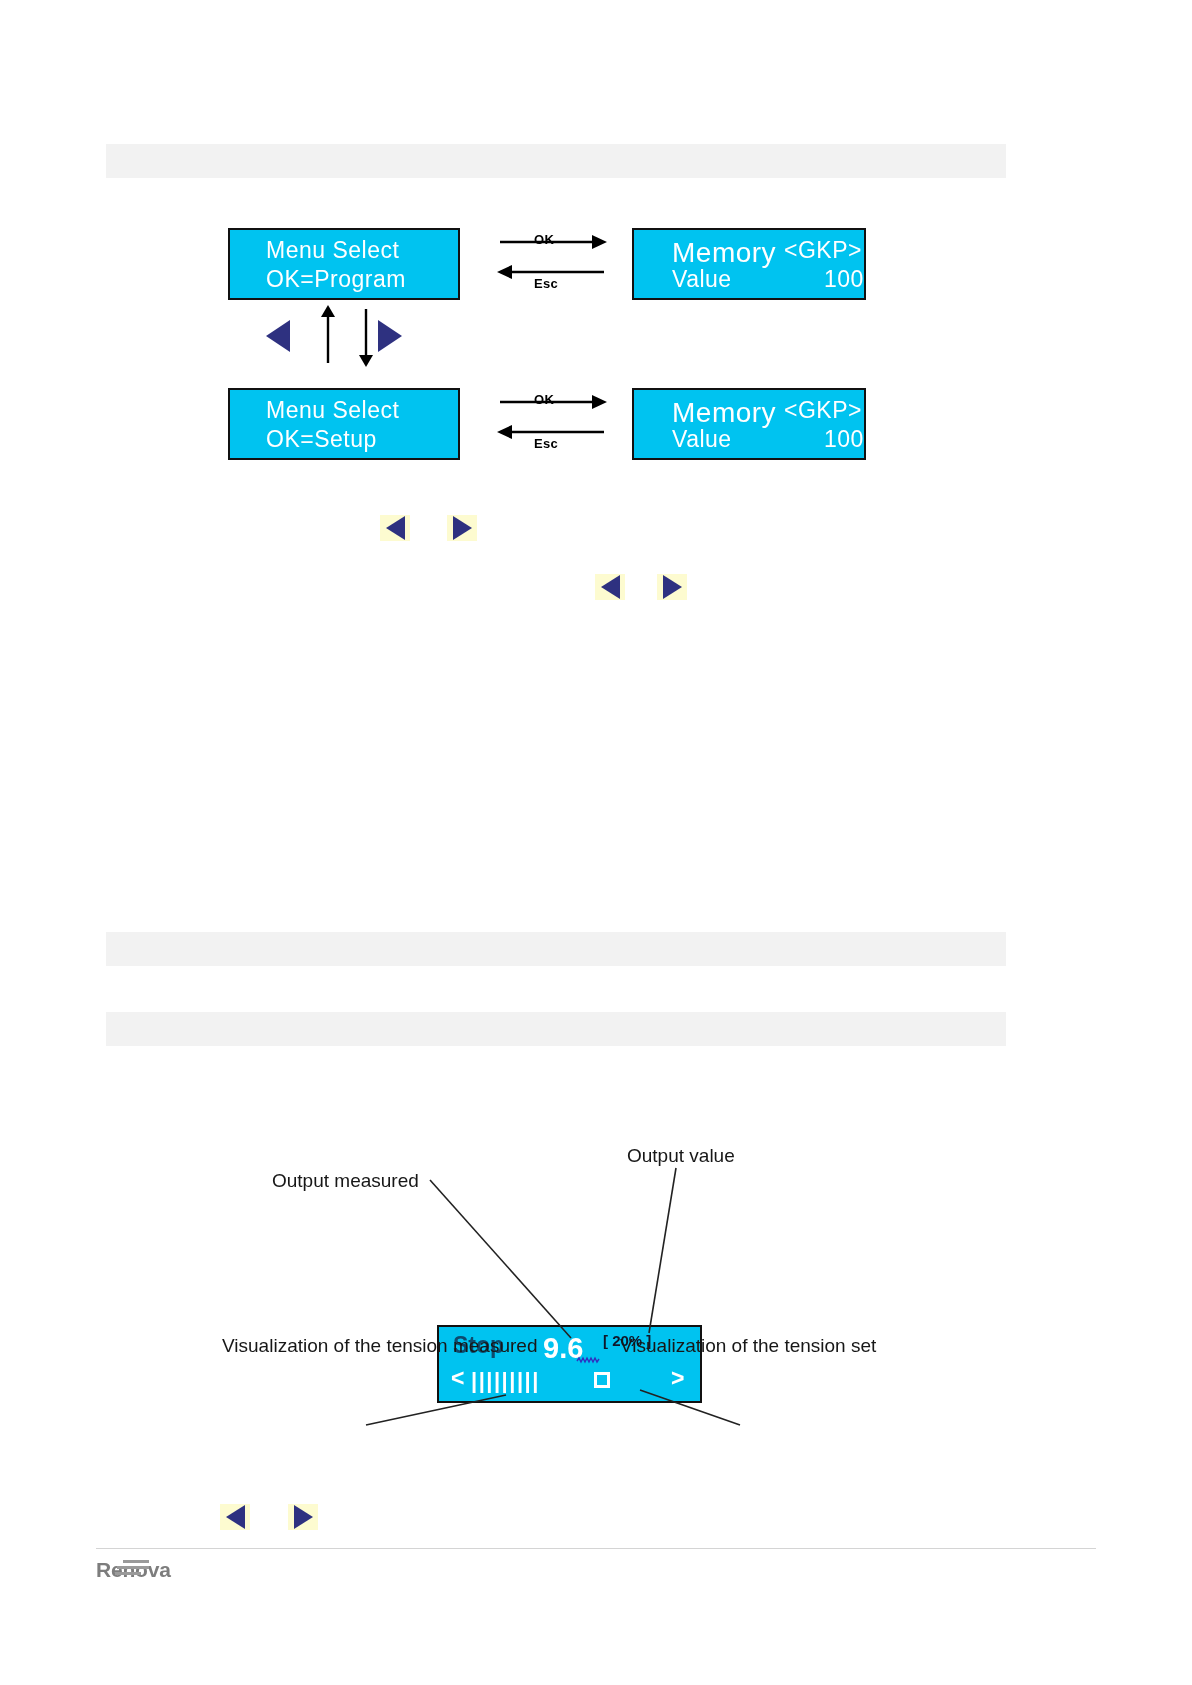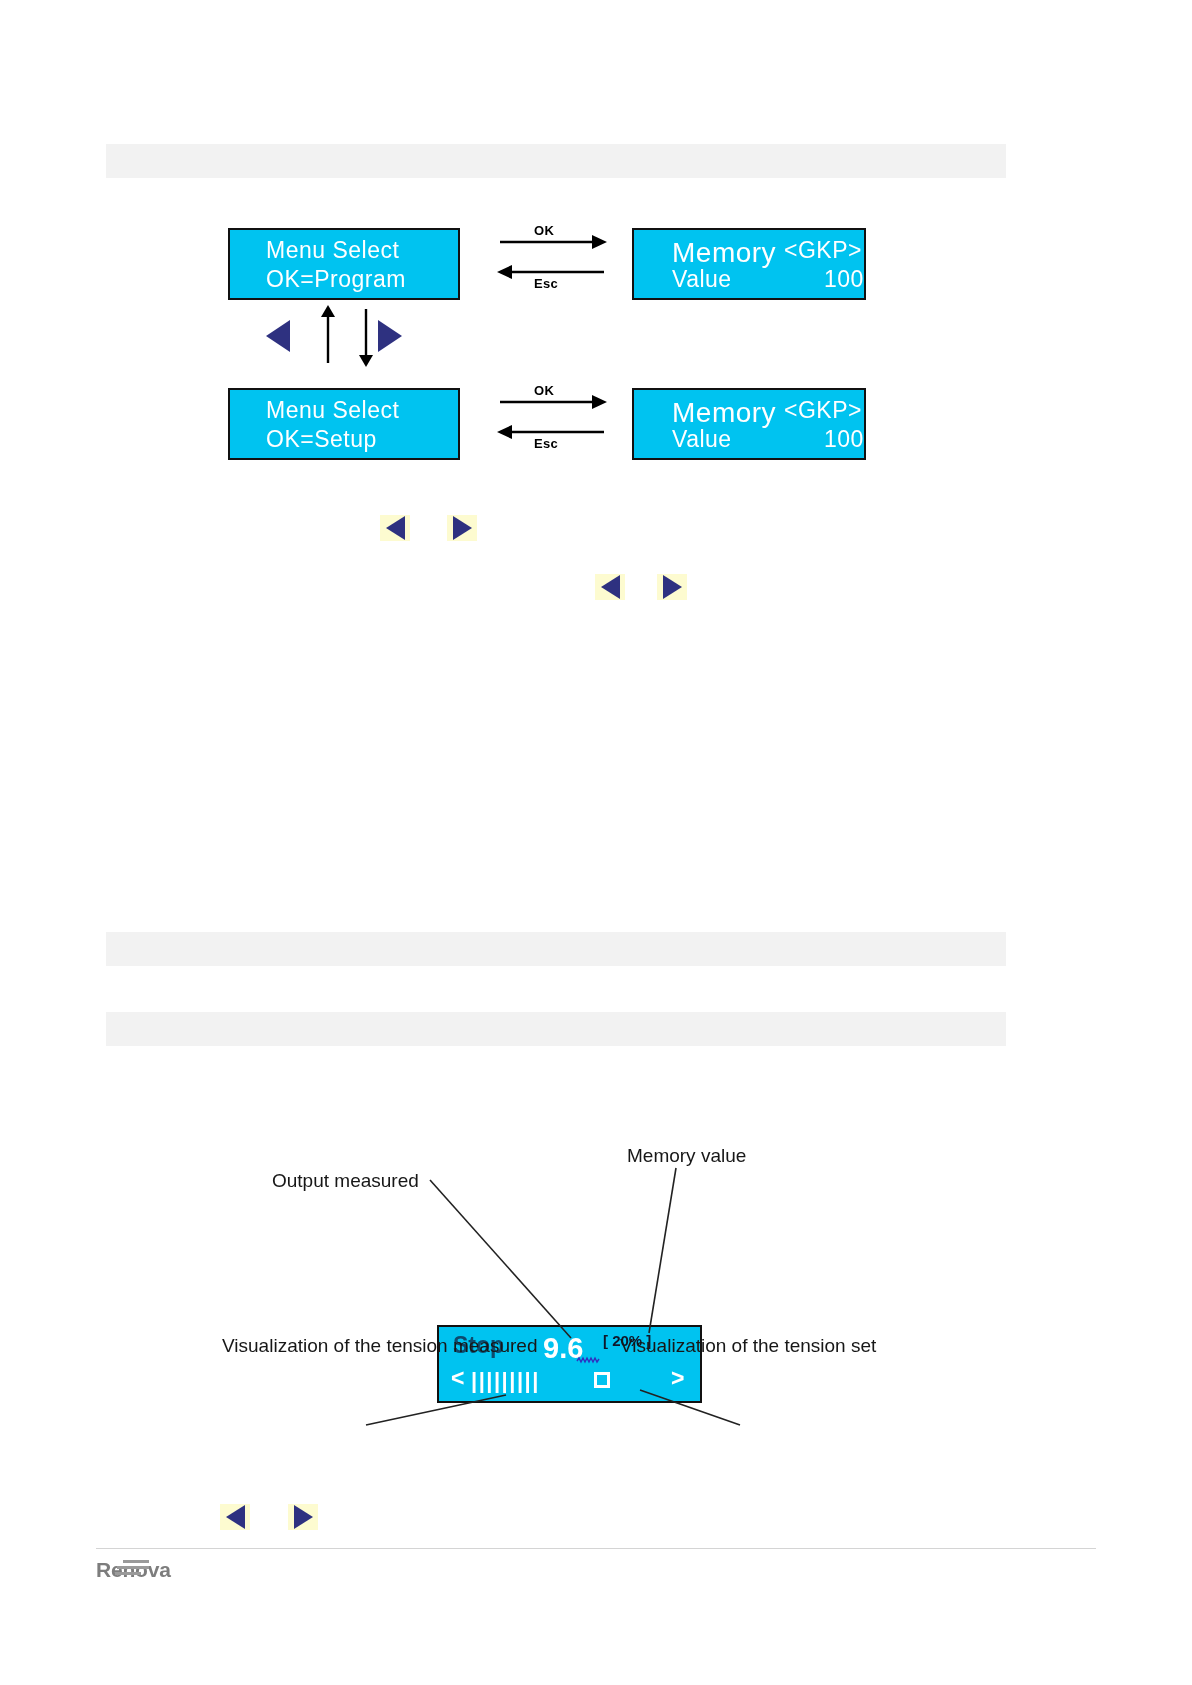--- a/index.html
+++ b/index.html
@@ -76,21 +76,21 @@
   #trans-1 { left: 492px; top: 214px; }
   #trans-2 { left: 492px; top: 374px; }
   .trans-label {
     position: absolute;
     font-size: 13px;
     font-weight: bold;
     font-family: "Liberation Sans", sans-serif;
     color: #000;
     letter-spacing: 0.3px;
   }
-  .trans-label.ok  { left: 42px; top: 9px; }
+  .trans-label.ok  { left: 42px; top: 18px; }
   .trans-label.esc { left: 42px; top: 62px; }
 
   
   #vert-arrows {
     position: absolute;
     left: 310px;
     top: 305px;
     width: 90px;
     height: 62px;
   }
@@ -313,21 +313,21 @@
     <svg class="squiggle" viewBox="0 0 26 8">
       <path d="M1 5 L3 2 L5 6 L7 2 L9 6 L11 2 L13 6 L15 2 L17 6 L19 2 L21 6 L23 3" stroke="#3030c0" stroke-width="1.4" fill="none"></path>
     </svg>
     <span class="s-lt">&lt;</span>
     <span class="s-bars">|||||||||</span>
     <span class="s-sq"></span>
     <span class="s-gt">&gt;</span>
   </div>
 
   <span class="callout" id="callout-tension-measured">Output measured</span>
-  <span class="callout" id="callout-output-value">Memory value</span>
+  <span class="callout" id="callout-output-value">Output value</span>
   <span class="callout" id="callout-vis-measured">Visualization of the tension measured</span>
   <span class="callout" id="callout-vis-set">Visualization of the tension set</span>
 
   <svg id="leaders">
     <line x1="430" y1="1180" x2="571" y2="1338" stroke="#222" stroke-width="1.6"></line>
     <line x1="676" y1="1168" x2="649" y2="1333" stroke="#222" stroke-width="1.6"></line>
     <line x1="366" y1="1425" x2="506" y2="1395" stroke="#222" stroke-width="1.6"></line>
     <line x1="740" y1="1425" x2="640" y2="1390" stroke="#222" stroke-width="1.6"></line>
   </svg>
 

